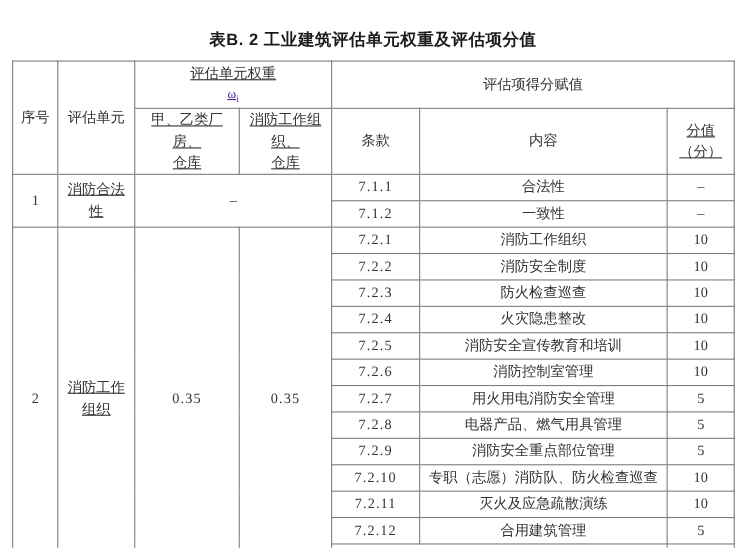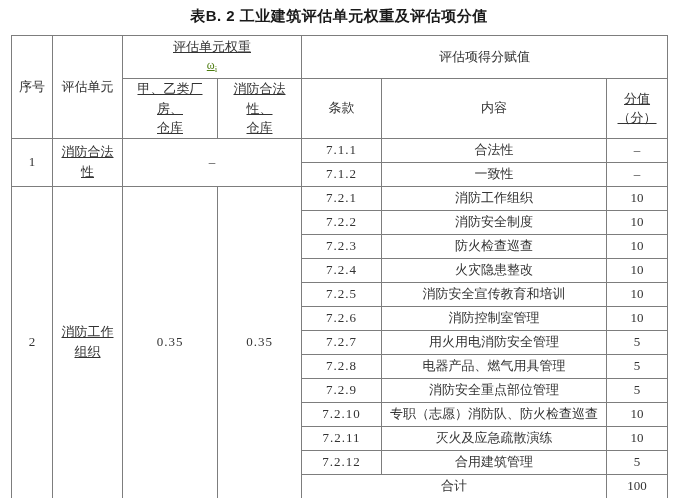--- a/index.html
+++ b/index.html
@@ -20,20 +20,21 @@
     padding-top: 7px;
   }
   .doc-title {
     text-align: center;
     font-size: 15px;
     font-weight: bold;
     color: #1a1a1a;
     letter-spacing: 0.5px;
     margin-bottom: 9px;
     font-family: "Liberation Sans", "DejaVu Sans", sans-serif;
+    margin-top: 20px;
   }
   table.assessment {
     border-collapse: collapse;
     table-layout: fixed;
     width: 656px;
     margin-left: 11px;
   }
   table.assessment td {
     border: 1px solid #7d7d7d;
     text-align: center;
@@ -46,21 +47,21 @@
   }
   tr.header-row-1 td { height: 42px; }
   tr.header-row-2 td { height: 44px; }
   tr.data-row td { height: 23px; }
   .num {
     letter-spacing: 1px;
     font-size: 13px;
   }
   .weight-symbol {
     font-size: 12px;
-    color: #4d7c0f;
+    color: #4c1d95;
   }
   .weight-symbol sub {
     font-size: 9px;
   }
   .two-line div { line-height: 1.5; text-decoration: underline; }
   .unit-cell { line-height: 1.7; text-decoration: underline; }
 </style>
 </head>
 <body>
 
@@ -86,21 +87,21 @@
           <div class="weight-symbol"><span>ω</span><sub>i</sub></div>
         </td>
         <td colspan="3">评估项得分赋值</td>
       </tr>
       <tr class="header-row-2">
         <td class="two-line">
           <div>甲、乙类厂房、</div>
           <div>仓库</div>
         </td>
         <td class="two-line">
-          <div>消防合法性、</div>
+          <div>消防工作组织、</div>
           <div>仓库</div>
         </td>
         <td>条款</td>
         <td>内容</td>
         <td class="two-line">
           <div>分值</div>
           <div>（分）</div>
         </td>
       </tr>
 

